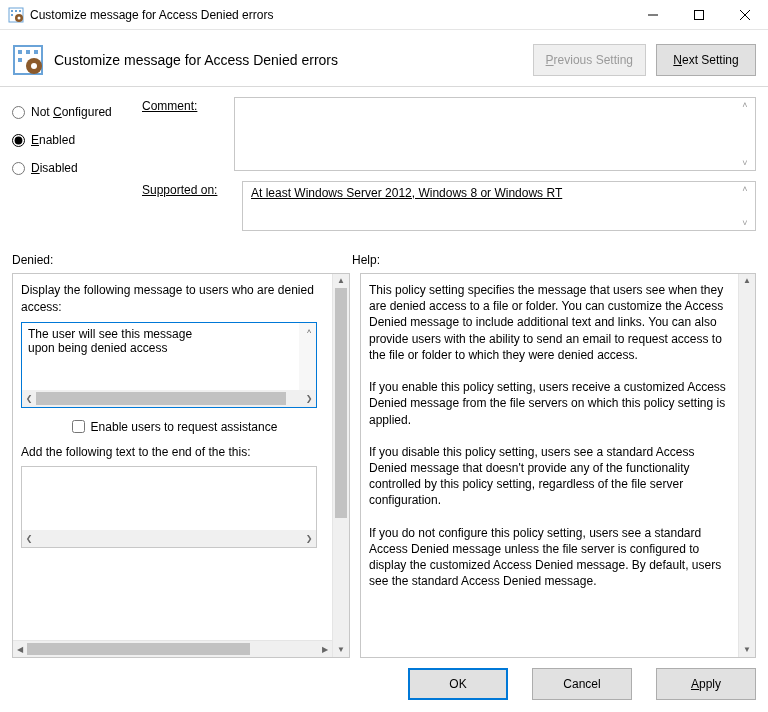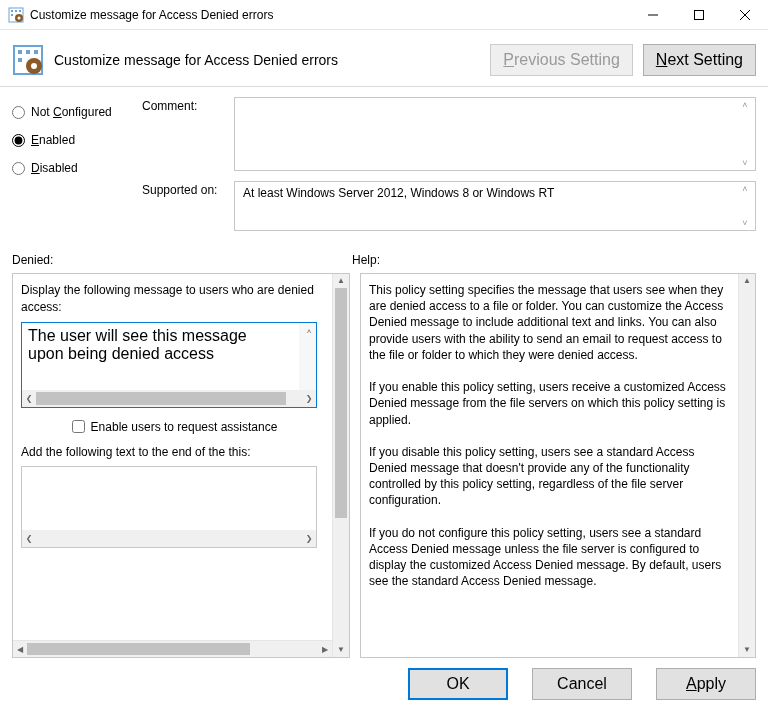--- a/index.html
+++ b/index.html
@@ -40,50 +40,50 @@
   .header .icon32 { width:32px; height:32px; margin-right:10px; flex:none; }
   .header .htitle { flex:1; font-size:14px; }
   .navbtns { display:flex; gap:10px; }
   .btn {
     min-width: 100px;
     height: 32px;
     padding: 10px 12px;
     background: #e1e1e1;
     border: 1px solid #adadad;
     font-family: inherit;
-    font-size: 16px;
+    font-size: 12px;
     display:inline-flex; align-items:center; justify-content:center;
     cursor: default;
   }
   .btn:disabled { color:#9a9a9a; border-color:#ccc; background:#efefef; }
   .btn.primary { border:1px solid #0078d7; outline:1px solid #0078d7; outline-offset:-2px; }
   .body {
     display:flex;
     flex-direction:column;
     height: calc(712px - 30px);
   }
   .top-area {
     display:flex;
     padding: 10px 12px 8px 12px;
     gap: 0;
   }
   .radios { width:130px; padding-top:2px; }
   .radio-row { display:flex; align-items:flex-end; margin: 6px 0 14px 0; font-size:12px; }
   .radio-row input { margin: 0 6px 0 0; accent-color:#000; }
   .meta { flex:1; }
-  .meta-row { display:flex; align-items:flex-start; margin-bottom:10px; gap:8px;}
+  .meta-row { display:flex; align-items:flex-start; margin-bottom:10px; gap:8px;text-decoration:underline;}
   .meta-row .lbl { width:84px; padding-top:2px; }
   .meta-row .box {
     flex:1;
     border:1px solid #c7c7c7;
     background:#fff;
     position: relative;
   }
   .comment-box { height:74px; }
-  .supported-box { height:50px; padding:4px 22px 4px 8px; font-size:12px; }
+  .supported-box { height:50px; padding:4px 22px 4px 8px; font-size:12px;margin-left:8px; }
   .scroll-arrows { position:absolute; right:2px; top:0; bottom:0; width:16px; display:flex; flex-direction:column; justify-content:space-between; padding:2px 0; color:#999; font-size:9px; align-items:center;}
   .mid-labels { display:flex; padding: 4px 12px 4px 12px; }
   .mid-labels .opts { width: 340px; }
   .mid-labels .help { flex:1; }
   .mid {
     display:flex;
     gap:10px;
     padding: 2px 12px 0 4px;
     flex:1;
     min-height:0;
@@ -142,21 +142,21 @@
     border:1px solid #0078d7;
     width: 296px;
     height: 86px;
     position:relative;
     background:#fff;
     margin-bottom:4px;
   }
   .msg-textarea {
     width:100%; height: calc(100% - 17px);
     border:none; outline:none; resize:none;
-    font-family:inherit; font-size:16px;
+    font-family:inherit; font-size:12px;
     padding:4px 20px 4px 6px;
   }
   .msg-box .ivs { position:absolute; right:0; top:0; bottom:17px; width:17px; background:#f7f7f7; }
   .msg-box .ihs { position:absolute; left:0; right:0; bottom:0; height:17px; background:#f0f0f0; }
   .msg-box .ihs .thumb { position:absolute; top:2px; bottom:2px; left:14px; right:30px; background:#c2c2c2;}
   .tiny-arrow { position:absolute; width:14px; height:17px; font-size:8px; color:#666; text-align:center; line-height:17px;}
   .chk-row { display:flex; align-items:center; margin:12px 0 10px 0;justify-content:center; }
   .chk-row input { margin:0 6px 0 0; width:13px; height:13px; }
   .email-box {
     border:1px solid #c7c7c7;

